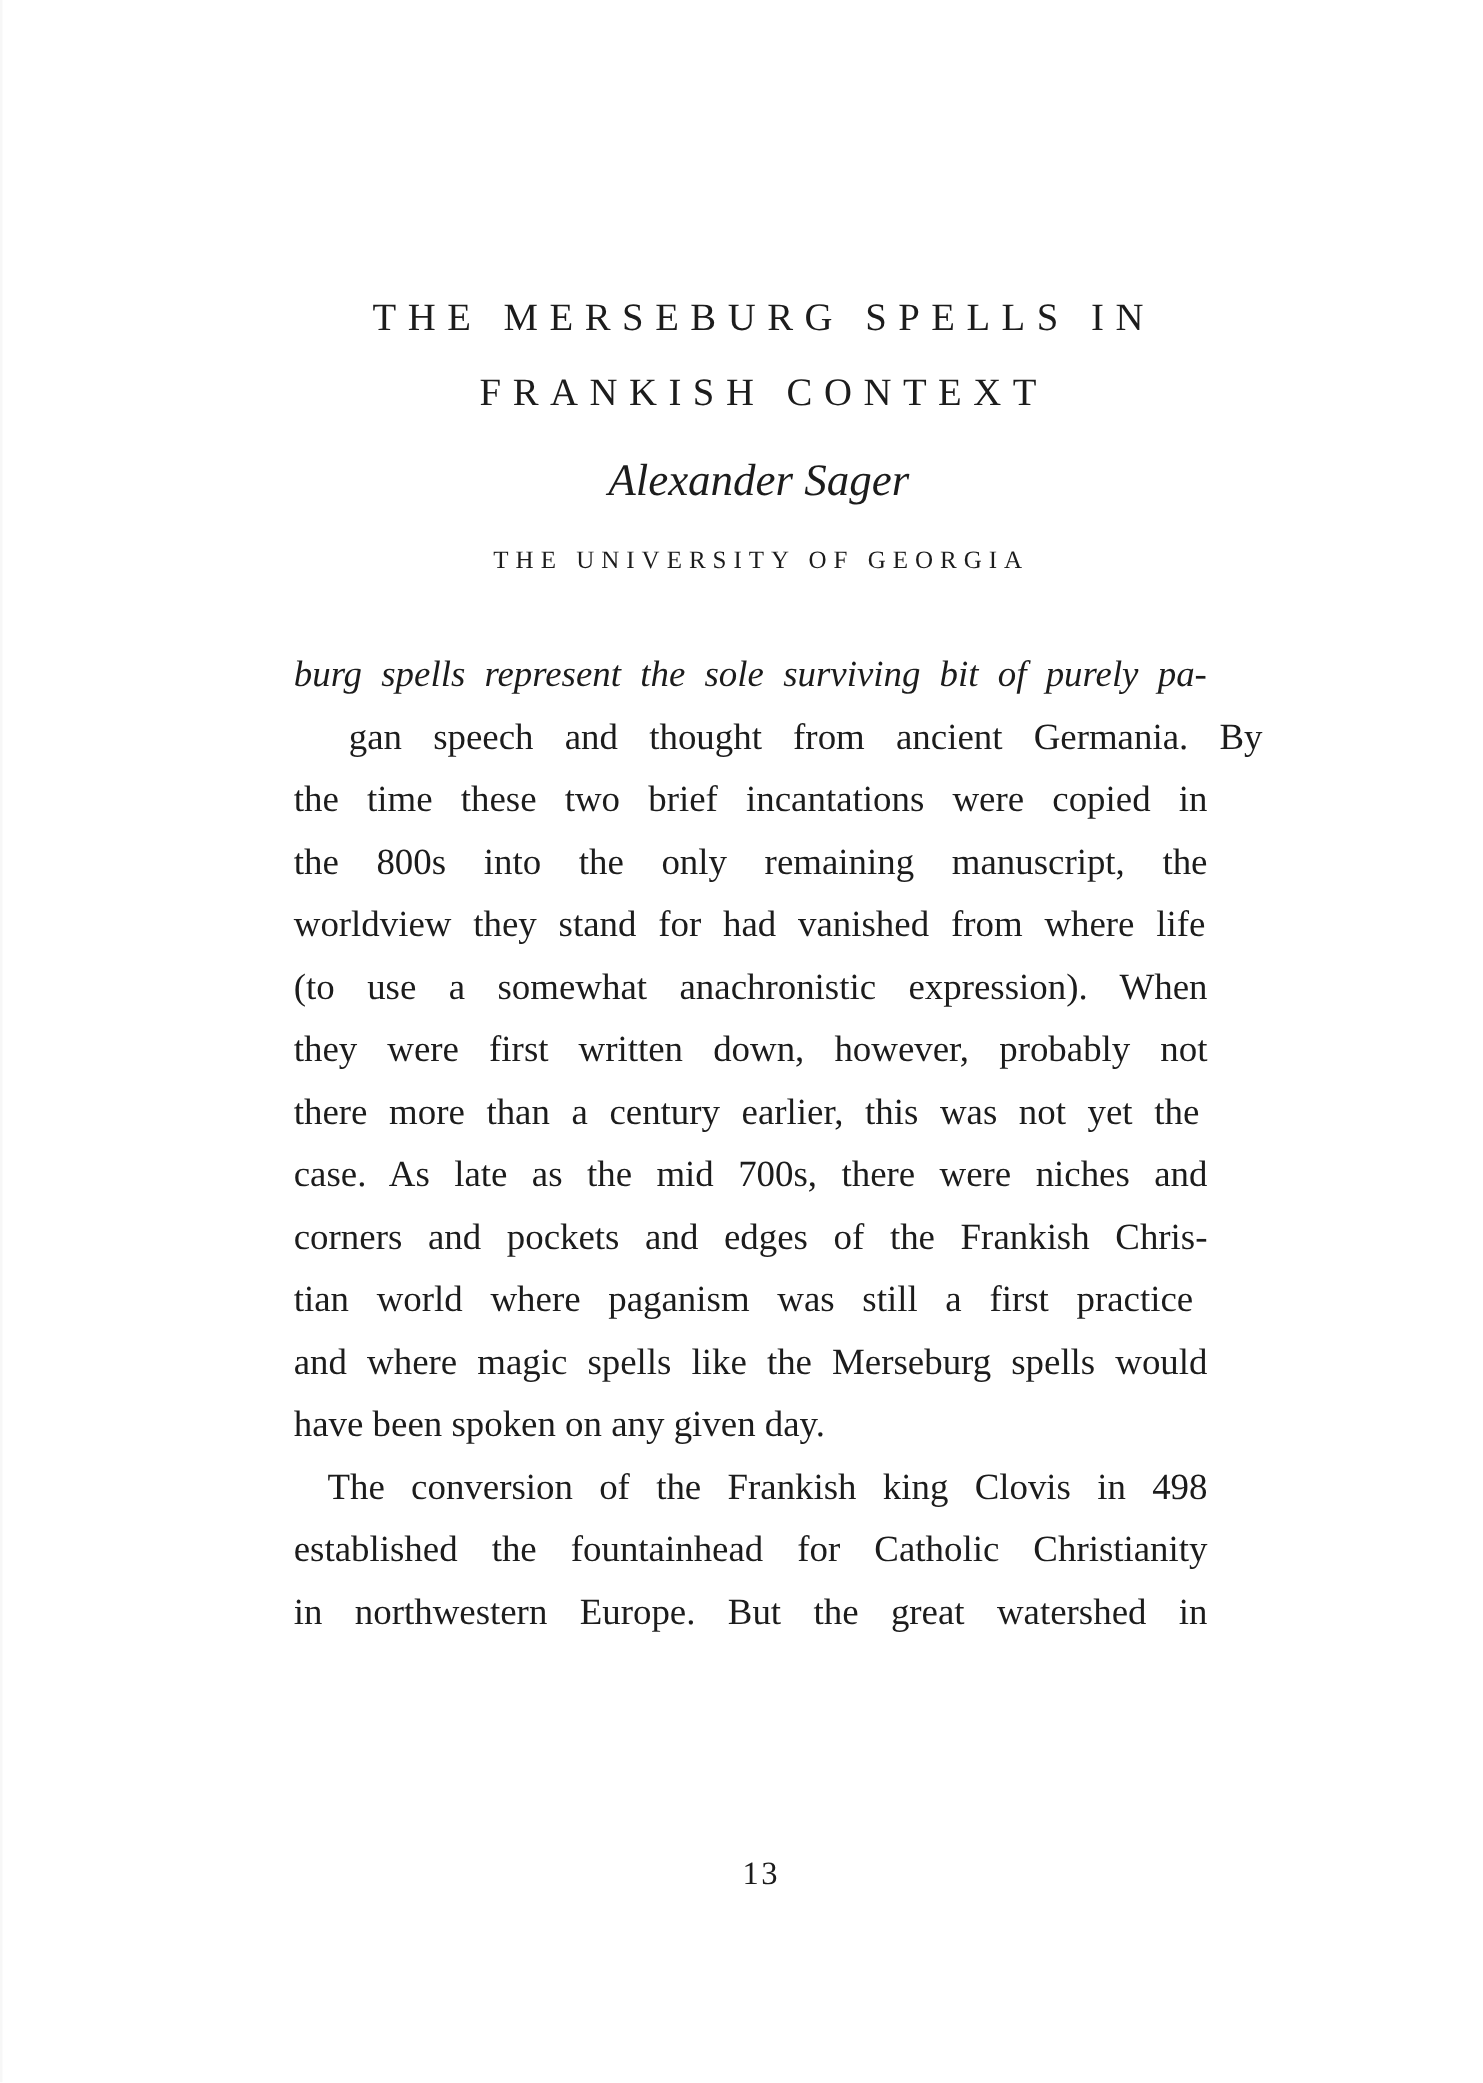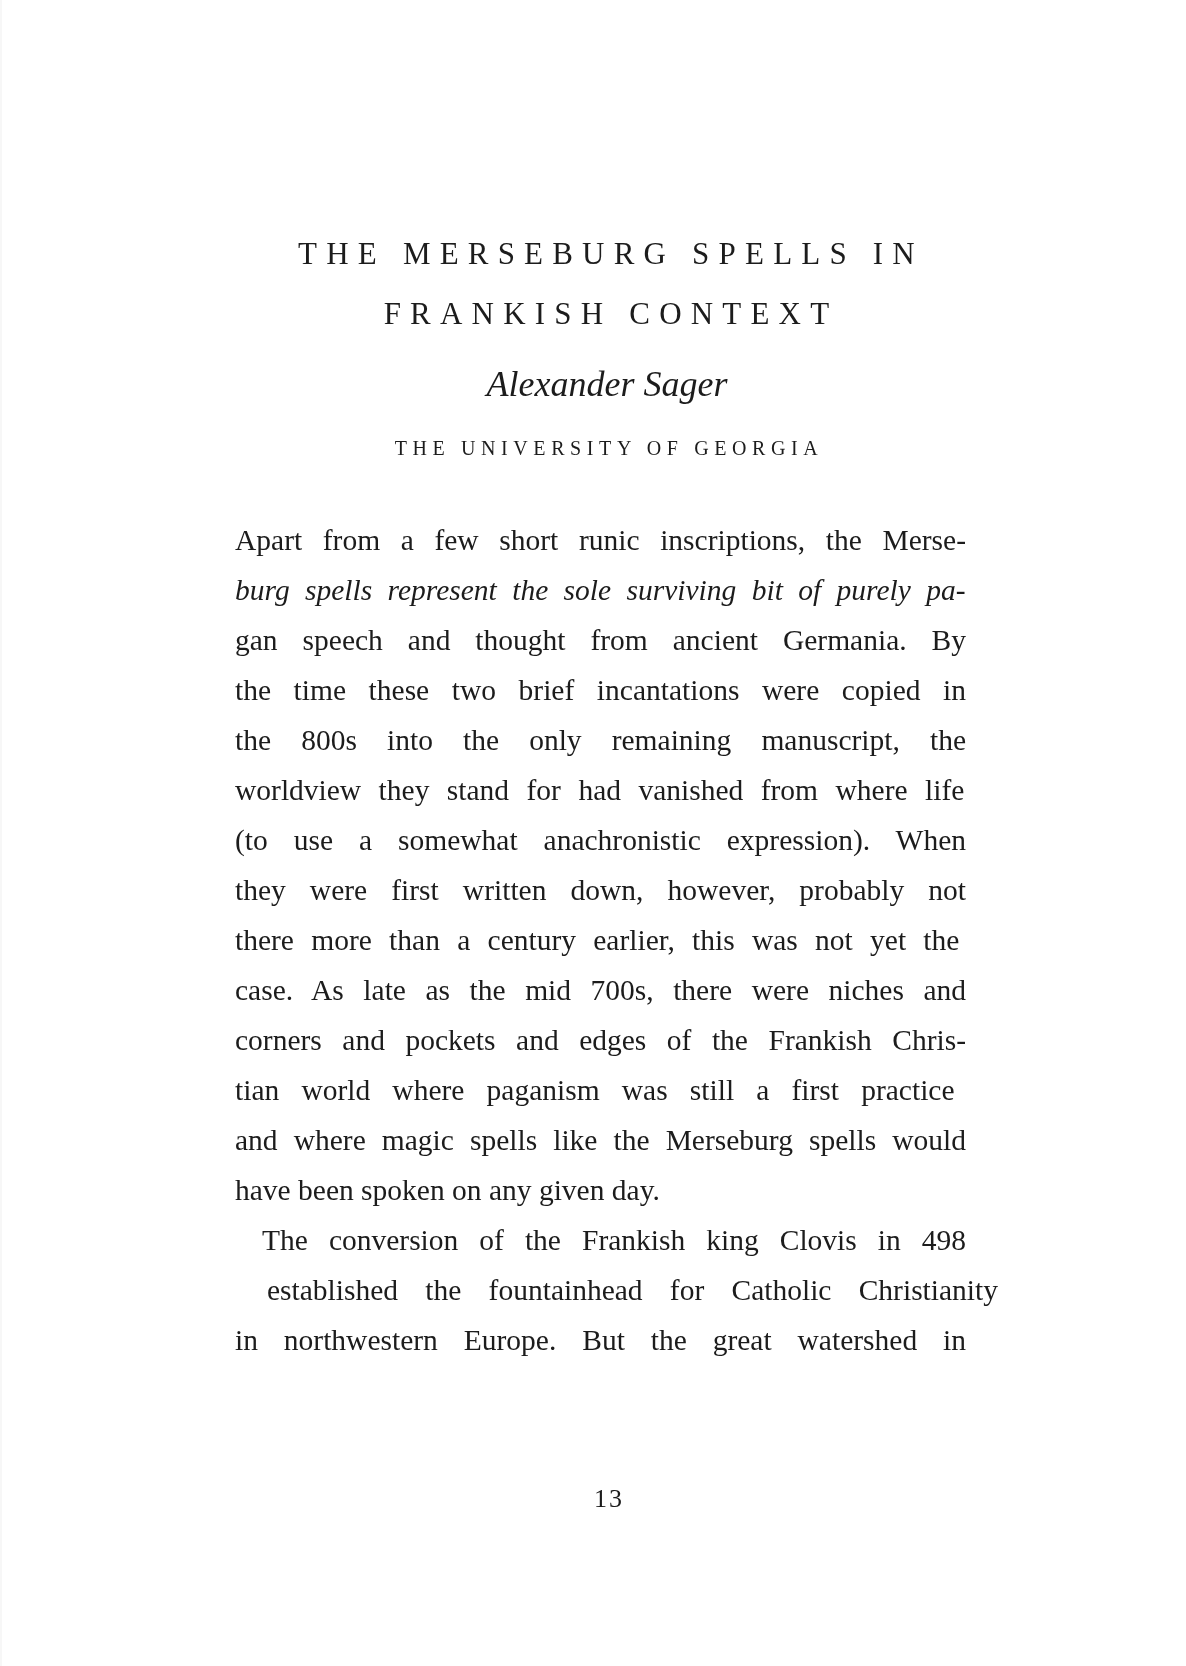--- a/index.html
+++ b/index.html
@@ -104,36 +104,35 @@
   <div class="left-edge"></div>
 
   <div class="title-line l1">THE MERSEBURG SPELLS IN</div>
   <div class="title-line l2">FRANKISH CONTEXT</div>
 
   <div class="author">Alexander Sager</div>
   <div class="affiliation">THE UNIVERSITY OF GEORGIA</div>
 
   <div class="body-text">
     <div>
-      <span class="line" style="word-spacing: 13.2422px; text-align: left; text-align-last: left;">Apart from a few short runic inscriptions, the Merse-</span>
       <span class="line" style="word-spacing: 8.00347px; text-align: center; text-align-last: left; font-style: italic;">burg spells represent the sole surviving bit of purely pa-</span>
-      <span class="line" style="word-spacing: 17.5938px; text-align: left; text-align-last: left;">gan speech and thought from ancient Germania. By</span>
+      <span class="line" style="word-spacing: 17.5938px; text-align: left; text-align-last: left; margin-left: 44px;">gan speech and thought from ancient Germania. By</span>
       <span class="line" style="word-spacing: 15.1914px; text-align: left; text-align-last: left;">the time these two brief incantations were copied in</span>
       <span class="line" style="word-spacing: 22.7321px; text-align: left; text-align-last: left;">the 800s into the only remaining manuscript, the</span>
       <span class="line" style="word-spacing: 10.0645px; text-align: left; text-align-last: left;">worldview they stand for had vanished from where life</span>
       <span class="line" style="word-spacing: 18.5677px; text-align: left; text-align-last: left; font-family: Liberation Serif, serif;">(to use a somewhat anachronistic expression). When</span>
       <span class="line" style="word-spacing: 16.7054px; text-align: left; text-align-last: left;">they were first written down, however, probably not</span>
       <span class="line" style="word-spacing: 9.89531px; text-align: left; text-align-last: left;">there more than a century earlier, this was not yet the</span>
       <span class="line" style="word-spacing: 12.1531px; text-align: left; text-align-last: left;">case. As late as the mid 700s, there were niches and</span>
       <span class="line" style="word-spacing: 13.1367px; text-align: left; text-align-last: left;">corners and pockets and edges of the Frankish Chris-</span>
       <span class="line" style="word-spacing: 14.7812px; text-align: left; text-align-last: left;">tian world where paganism was still a first practice</span>
       <span class="line" style="word-spacing: 8.69727px; text-align: left; text-align-last: left;">and where magic spells like the Merseburg spells would</span>
       <span class="line last">have been spoken on any given day.</span>
     </div>
     <div>
       <span class="line indent" style="word-spacing: 13.6426px; text-align: center; text-align-last: left;">The conversion of the Frankish king Clovis in 498</span>
-      <span class="line" style="word-spacing: 19.8687px; text-align: center; text-align-last: left; margin-left: 32px;">established the fountainhead for Catholic Christianity</span>
+      <span class="line" style="word-spacing: 19.8687px; text-align: center; text-align-last: left;">established the fountainhead for Catholic Christianity</span>
       <span class="line" style="word-spacing: 18.529px; text-align: left; text-align-last: left;">in northwestern Europe. But the great watershed in</span>
     </div>
   </div>
 
   <div class="page-number">13</div>
 </div>
 
 </body></html>

